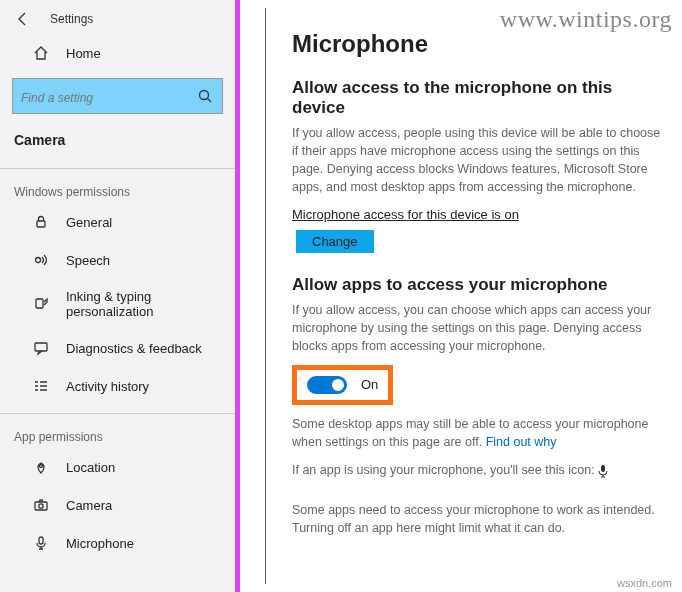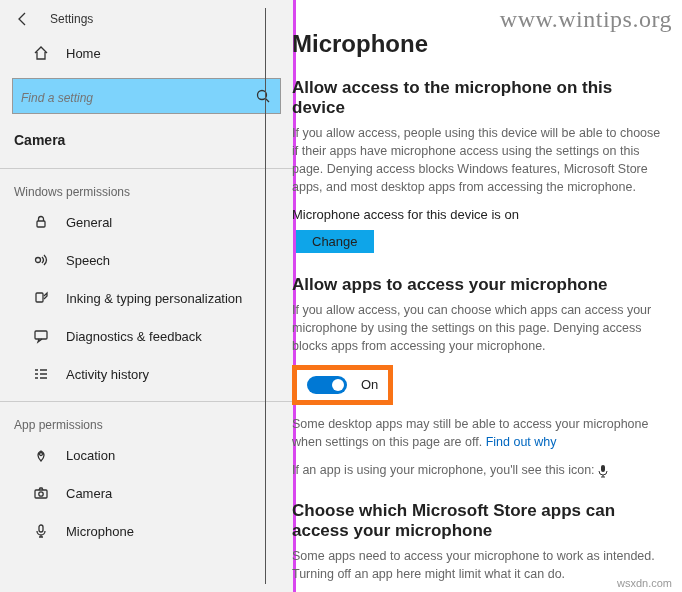--- a/index.html
+++ b/index.html
@@ -1,18 +1,18 @@
 <!DOCTYPE html>
 <html><head>
   <meta charset="utf-8">
   <style>
     * { margin: 0; padding: 0; box-sizing: border-box; font-family: "Segoe UI", sans-serif; }
     body { width: 682px; height: 592px; background: #fff; overflow: hidden; position: relative; }
     
-    .sidebar { position: absolute; left: 0; top: 0; width: 296px; height: 100%; background: #f2f2f2; border-right: 3px solid #d946ef; }
+    .sidebar { position: absolute; left: 0; top: 0; width: 240px; height: 100%; background: #f2f2f2; border-right: 5px solid #d946ef; }
     .topbar { display: flex; align-items: center; padding: 10px 14px 6px 14px; gap: 18px; }
     .topbar .label { font-size: 12px; color: #333; }
     
     .nav-row { display: flex; align-items: center; padding: 10px 32px; gap: 16px; cursor: pointer; font-size: 13px; color: #222; }
     
     .search-wrap { padding: 6px 12px; }
     .search { display: flex; align-items: flex-end; border: 1px solid #999; background: #7dd3fc; padding: 8px 8px; width: 100%; }
     .search input { flex: 1; border: none; outline: none; font-size: 12px; color: #666; font-style: italic; background: transparent; }
     
     .section-active { padding: 12px 14px; font-size: 14px; font-weight: 600; color: #222; }
@@ -22,21 +22,21 @@
     .section-header { padding: 8px 14px 4px; font-size: 12px; color: #666; }
     
     .vborder { position: absolute; left: 265px; top: 8px; bottom: 8px; width: 1px; background: #555; }
     
     .main { position: absolute; left: 278px; top: 0; right: 0; bottom: 0; padding: 30px 14px 8px 14px; overflow: hidden; }
     
     h1 { font-size: 24px; font-weight: 600; margin-bottom: 20px; color: #222; }
     
     .subhead { font-size: 17px; font-weight: 700; margin-bottom: 6px; color: #222; }
     .desc { font-size: 12.5px; color: #666; line-height: 1.45; margin-bottom: 10px; }
-    .status { font-size: 13px; color: #222; margin-bottom: 8px; }
+    .status { font-size: 13px; color: #222; margin-bottom: 8px; text-decoration: underline; }
     
     .btn-change { background: #0ea5e9; border: none; padding: 4px 16px; font-size: 13px; color: #222; cursor: pointer; margin-left: 4px; }
     
     .block { margin-bottom: 22px; }
     
     .toggle-row { display: flex; align-items: center; gap: 14px; padding: 6px 10px; }
     .highlight { border: 5px solid #f97316; display: inline-flex; }
     .toggle { width: 40px; height: 18px; border-radius: 9px; background: #0078d4; position: relative; }
     .toggle-knob { width: 12px; height: 12px; background: #fff; border-radius: 50%; position: absolute; top: 3px; right: 3px; }
     .toggle-label { font-size: 13px; color: #222; }
@@ -209,18 +209,17 @@
       <span class="mic-status-icon">
         <svg viewBox="0 0 10 14" width="10" height="14">
             <rect x="3" y="1" width="4" height="7" rx="2" fill="#333"></rect>
             <path d="M1 7 a4 4 0 0 0 8 0 M5 11 V13 M3 13 h4" stroke="#333" fill="none" stroke-width="1"></path>
           </svg>
       </span>
     </div>
   </div>
 
   <div class="block">
-    <div class="subhead">Choose which Microsoft Store apps can access your microphone</div>
     <div class="desc">Some apps need to access your microphone to work as intended. Turning off an app here might limit what it can do.</div>
   </div>
 </div>
 
 <div class="footer-mark">wsxdn.com</div>
 
 </body></html>

